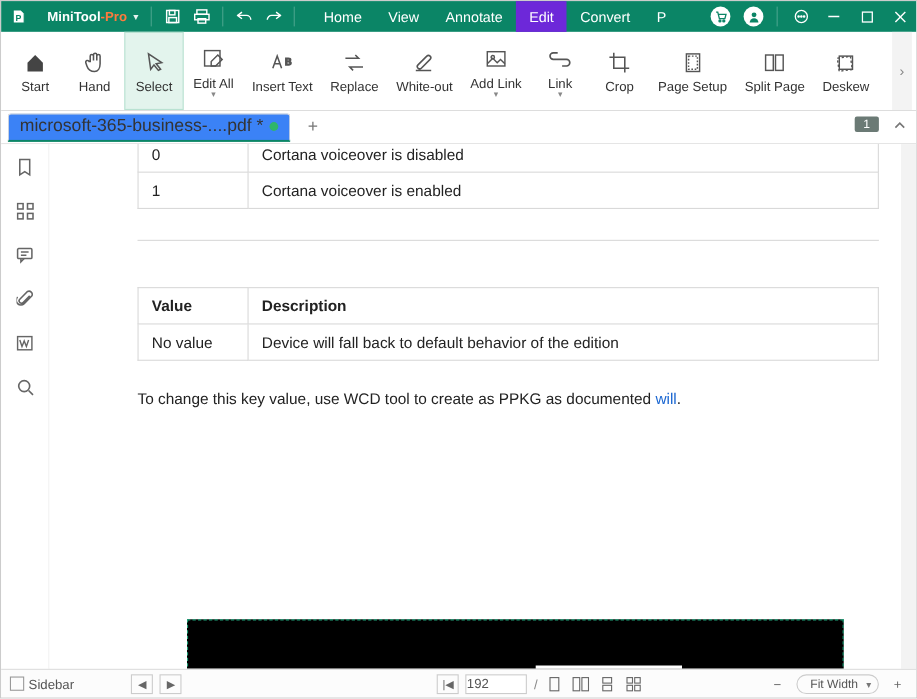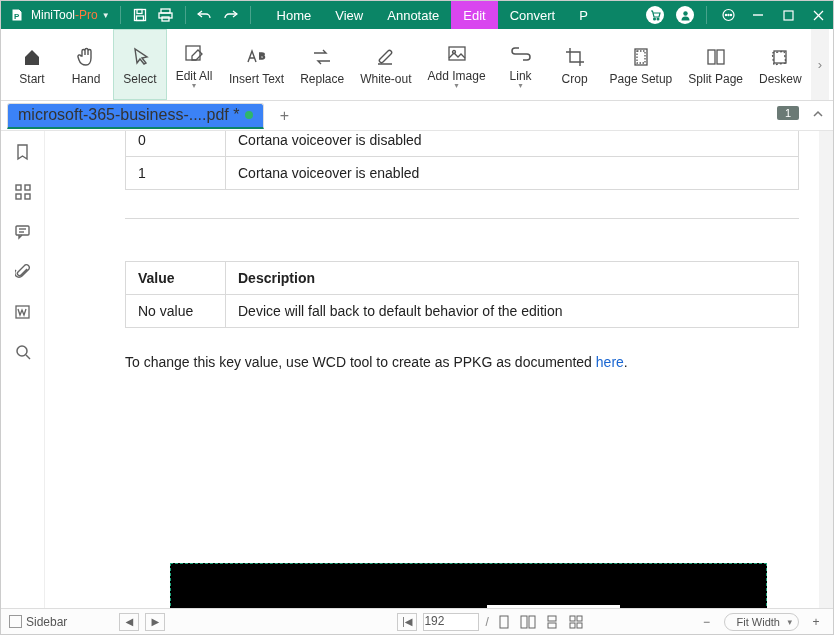--- a/index.html
+++ b/index.html
@@ -1,26 +1,26 @@
 <!DOCTYPE html>
 <html><head>
 <meta charset="utf-8">
 <style>
 *{box-sizing:border-box;margin:0;padding:0;font-family:"Segoe UI",Arial,sans-serif}
 body{width:834px;height:635px;overflow:hidden;border:1px solid #ccc;position:relative;background:#fff;font-size:13px;color:#333}
 .titlebar{height:28px;background:#0b8566;display:flex;align-items:center;color:#fff;font-size:12px}
 .titlebar .logo{width:24px;height:28px;display:flex;align-items:center;justify-content:center;margin-left:4px}
-.titlebar .brand{font-weight:400;margin-left:2px}
+.titlebar .brand{font-weight:700;margin-left:14px}
 .titlebar .brand .pro{color:#ff7a3d}
 .titlebar .tri{margin:0 4px;font-size:8px;opacity:.9}
 .titlebar .sep{width:1px;height:18px;background:rgba(255,255,255,.25);margin:0 6px}
 .titlebar .qa{width:26px;height:28px;display:flex;align-items:center;justify-content:center;cursor:pointer}
 .titlebar .menus{display:flex;margin-left:8px}
 .titlebar .menu{padding:12px 12px;height:28px;display:flex;align-items:center;cursor:pointer;font-size:13px}
-.titlebar .menu.active{background:#d946ef}
+.titlebar .menu.active{background:#6d28d9}
 .titlebar .spacer{flex:1}
 .titlebar .rbtn{width:30px;height:28px;display:flex;align-items:center;justify-content:center;cursor:pointer}
 .titlebar .circ{width:18px;height:18px;border-radius:50%;background:#fff;display:flex;align-items:center;justify-content:center;color:#0b8566}
 .ribbon{height:72px;background:#fff;border-bottom:1px solid #ddd;display:flex;align-items:stretch;padding:0 4px}
 .rtool{display:flex;flex-direction:column;align-items:center;justify-content:center;padding:4px 8px;min-width:54px;cursor:pointer;font-size:12px;color:#333;position:relative}
 .rtool.sel{background:#e3f4ed;border:1px solid #b9e2d2}
 .rtool .ic{height:26px;display:flex;align-items:center;justify-content:center;color:#555}
 .rtool .lbl{margin-top:2px;white-space:nowrap}
 .rtool .dd{font-size:8px;color:#888;line-height:6px}
 .ribbon .rscroll{width:18px;display:flex;align-items:center;justify-content:center;color:#888;cursor:pointer;margin-left:auto;background:#f3f3f3}
@@ -211,21 +211,21 @@
       <span class="lbl">White-out</span>
     </div>
   <div class="rtool">
       <span class="ic">
         <svg width="20" height="18" viewBox="0 0 20 18" fill="none" stroke="#555" stroke-width="1.3">
           <rect x="2" y="2" width="16" height="13"></rect>
           <circle cx="7" cy="7" r="1.5"></circle>
           <path d="M2 13l5-5 4 4 3-3 4 4"></path>
         </svg>
       </span>
-      <span class="lbl">Add Image</span>
+      <span class="lbl">Add Link</span>
       <span class="dd">▾</span>
     </div>
   <div class="rtool">
       <span class="ic">
         <svg width="22" height="16" viewBox="0 0 22 16" fill="none" stroke="#555" stroke-width="1.5">
           <path d="M8 8H5a3 3 0 010-6h4M14 8h3a3 3 0 010 6h-4M8 8h6"></path>
         </svg>
       </span>
       <span class="lbl">Link</span>
       <span class="dd">▾</span>
@@ -345,21 +345,21 @@
               <th style="width:100px">Value</th>
               <th>Description</th>
             </tr>
         <tr>
               <td>No value</td>
               <td>Device will fall back to default behavior of the edition</td>
             </tr>
       </tbody>
         </table>
       <p class="para">
-        <span>To change this key value, use WCD tool to create as PPKG as documented </span><a href="#">here</a><span>.</span>
+        <span>To change this key value, use WCD tool to create as PPKG as documented </span><a href="#">will</a><span>.</span>
       </p>
     </div>
 
     <div class="whiteout"></div>
     <div class="wmenu">Delete White-out</div>
 
   </div>
 
   <div class="rightstrip"></div>
 </div>

